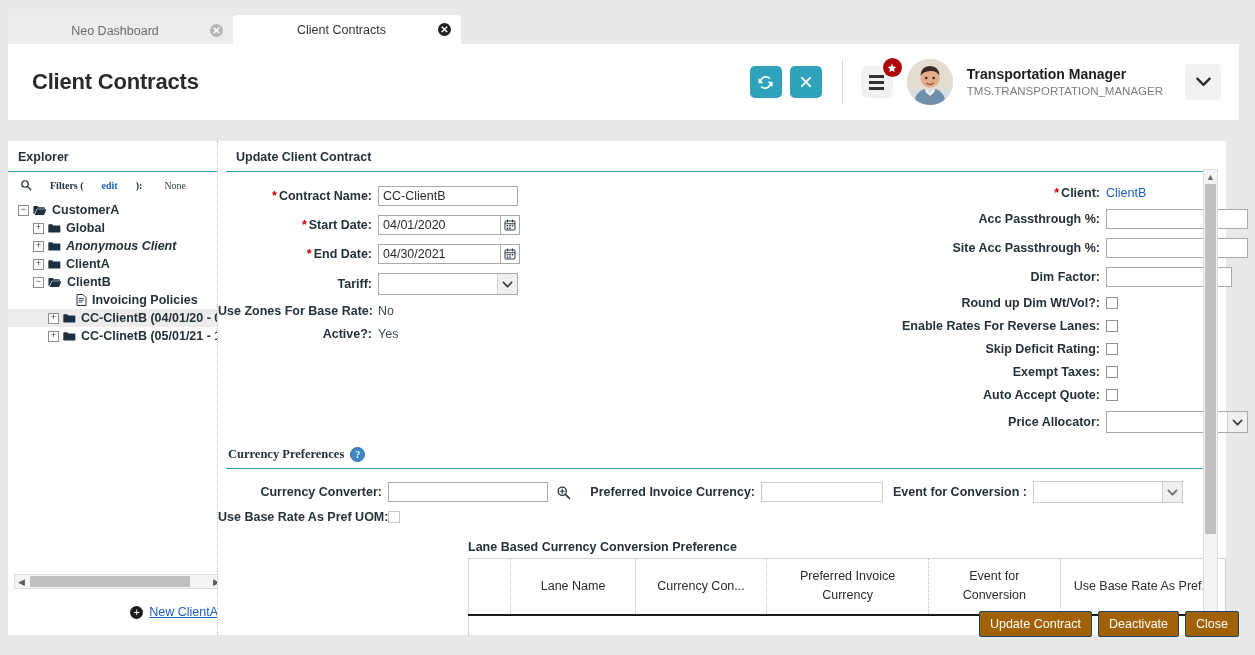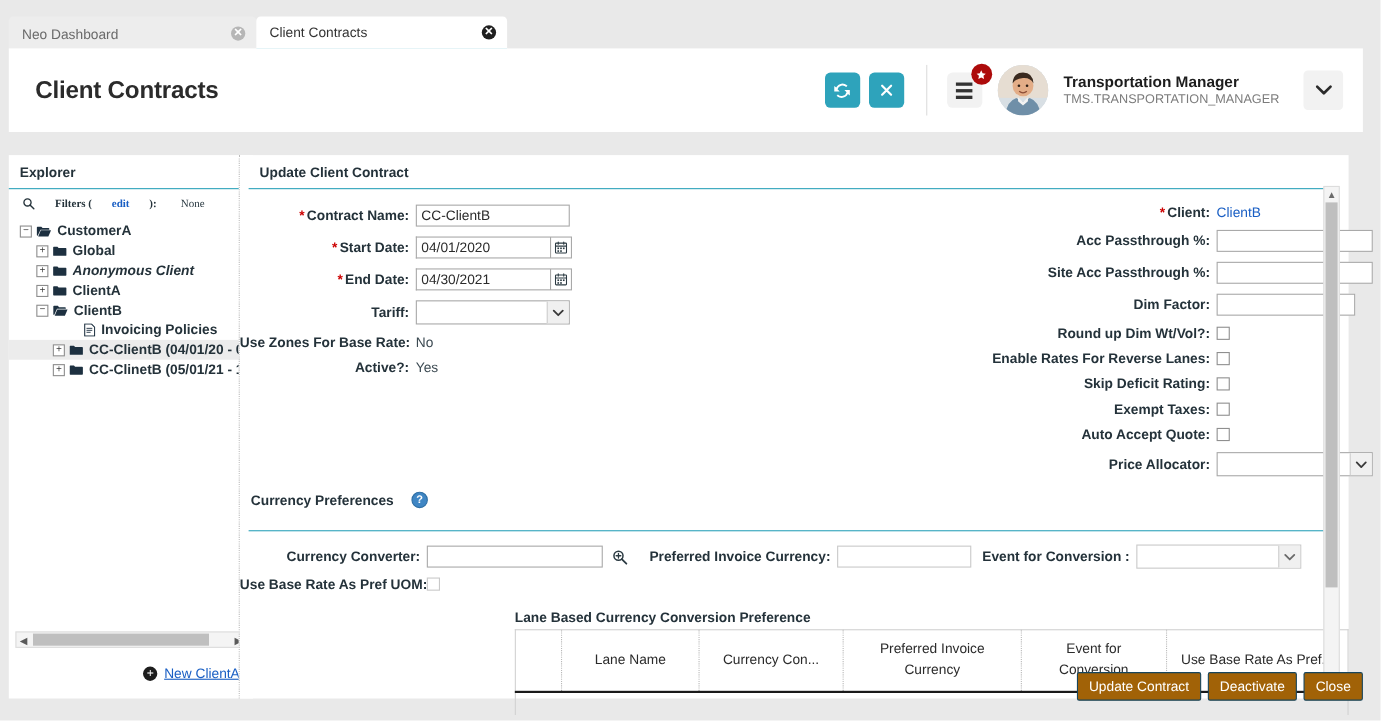--- a/index.html
+++ b/index.html
@@ -12,20 +12,21 @@
   }
   .app{position:relative;width:1255px;height:655px;}
 
   
   .tabbar{position:absolute;left:0;top:0;width:1255px;height:46px;}
   .tab{
     position:absolute;top:15px;height:31px;
     background:#ededed;border-top-left-radius:4px;border-top-right-radius:4px;
     display:flex;align-items:center;box-sizing:border-box;
     padding:0 10px 0 12px;
+    text-align:center;
   }
   .tab.inactive{left:8px;width:225px;background:#ededed;color:#6a6a6a;}
   .tab.active{left:233px;width:228px;background:#ffffff;color:#333;
     border-bottom:3px solid #2ea3bb;height:32px;}
   .tab-label{flex:1;font-size:12.5px;white-space:nowrap;overflow:hidden;}
   .tab-close{
     width:13px;height:13px;border-radius:50%;
     display:flex;align-items:center;justify-content:center;
     font-size:10px;line-height:1;font-weight:bold;color:#fff;
     flex:0 0 auto;
@@ -170,22 +171,22 @@
     width:12px;height:12px;border:1px solid #8f8f8f;background:#fff;
     box-sizing:border-box;cursor:pointer;
   }
   input.cb.faint{border-color:#c9c9c9;}
 
   .leftcol{position:absolute;left:0;top:14px;width:560px;}
   .rightcol{position:absolute;left:560px;top:14px;width:520px;}
 
   .cur-head{
     font-size:12.5px;font-weight:bold;color:#24323a;
-    padding:9px 0 20px 2px;border-bottom:1px solid #2ea3bb;
-    margin:0 8px 0 8px;display:flex;align-items:center;gap:16px;
+    padding:9px 0 6px 2px;border-bottom:1px solid #2ea3bb;
+    margin:0 8px 0 8px;display:flex;align-items:center;gap:6px;font-family:Liberation Serif, serif;
   }
   .help-ico{
     width:13px;height:13px;border-radius:50%;background:#3f86c4;color:#fff;
     display:inline-flex;align-items:center;justify-content:center;
     font-size:10px;font-weight:bold;line-height:1;border:1px solid #2f6fa5;
   }
 
   .subtitle{font-size:12.5px;font-weight:bold;color:#24323a;}
 
   table.grid{border-collapse:collapse;font-size:12.5px;}

